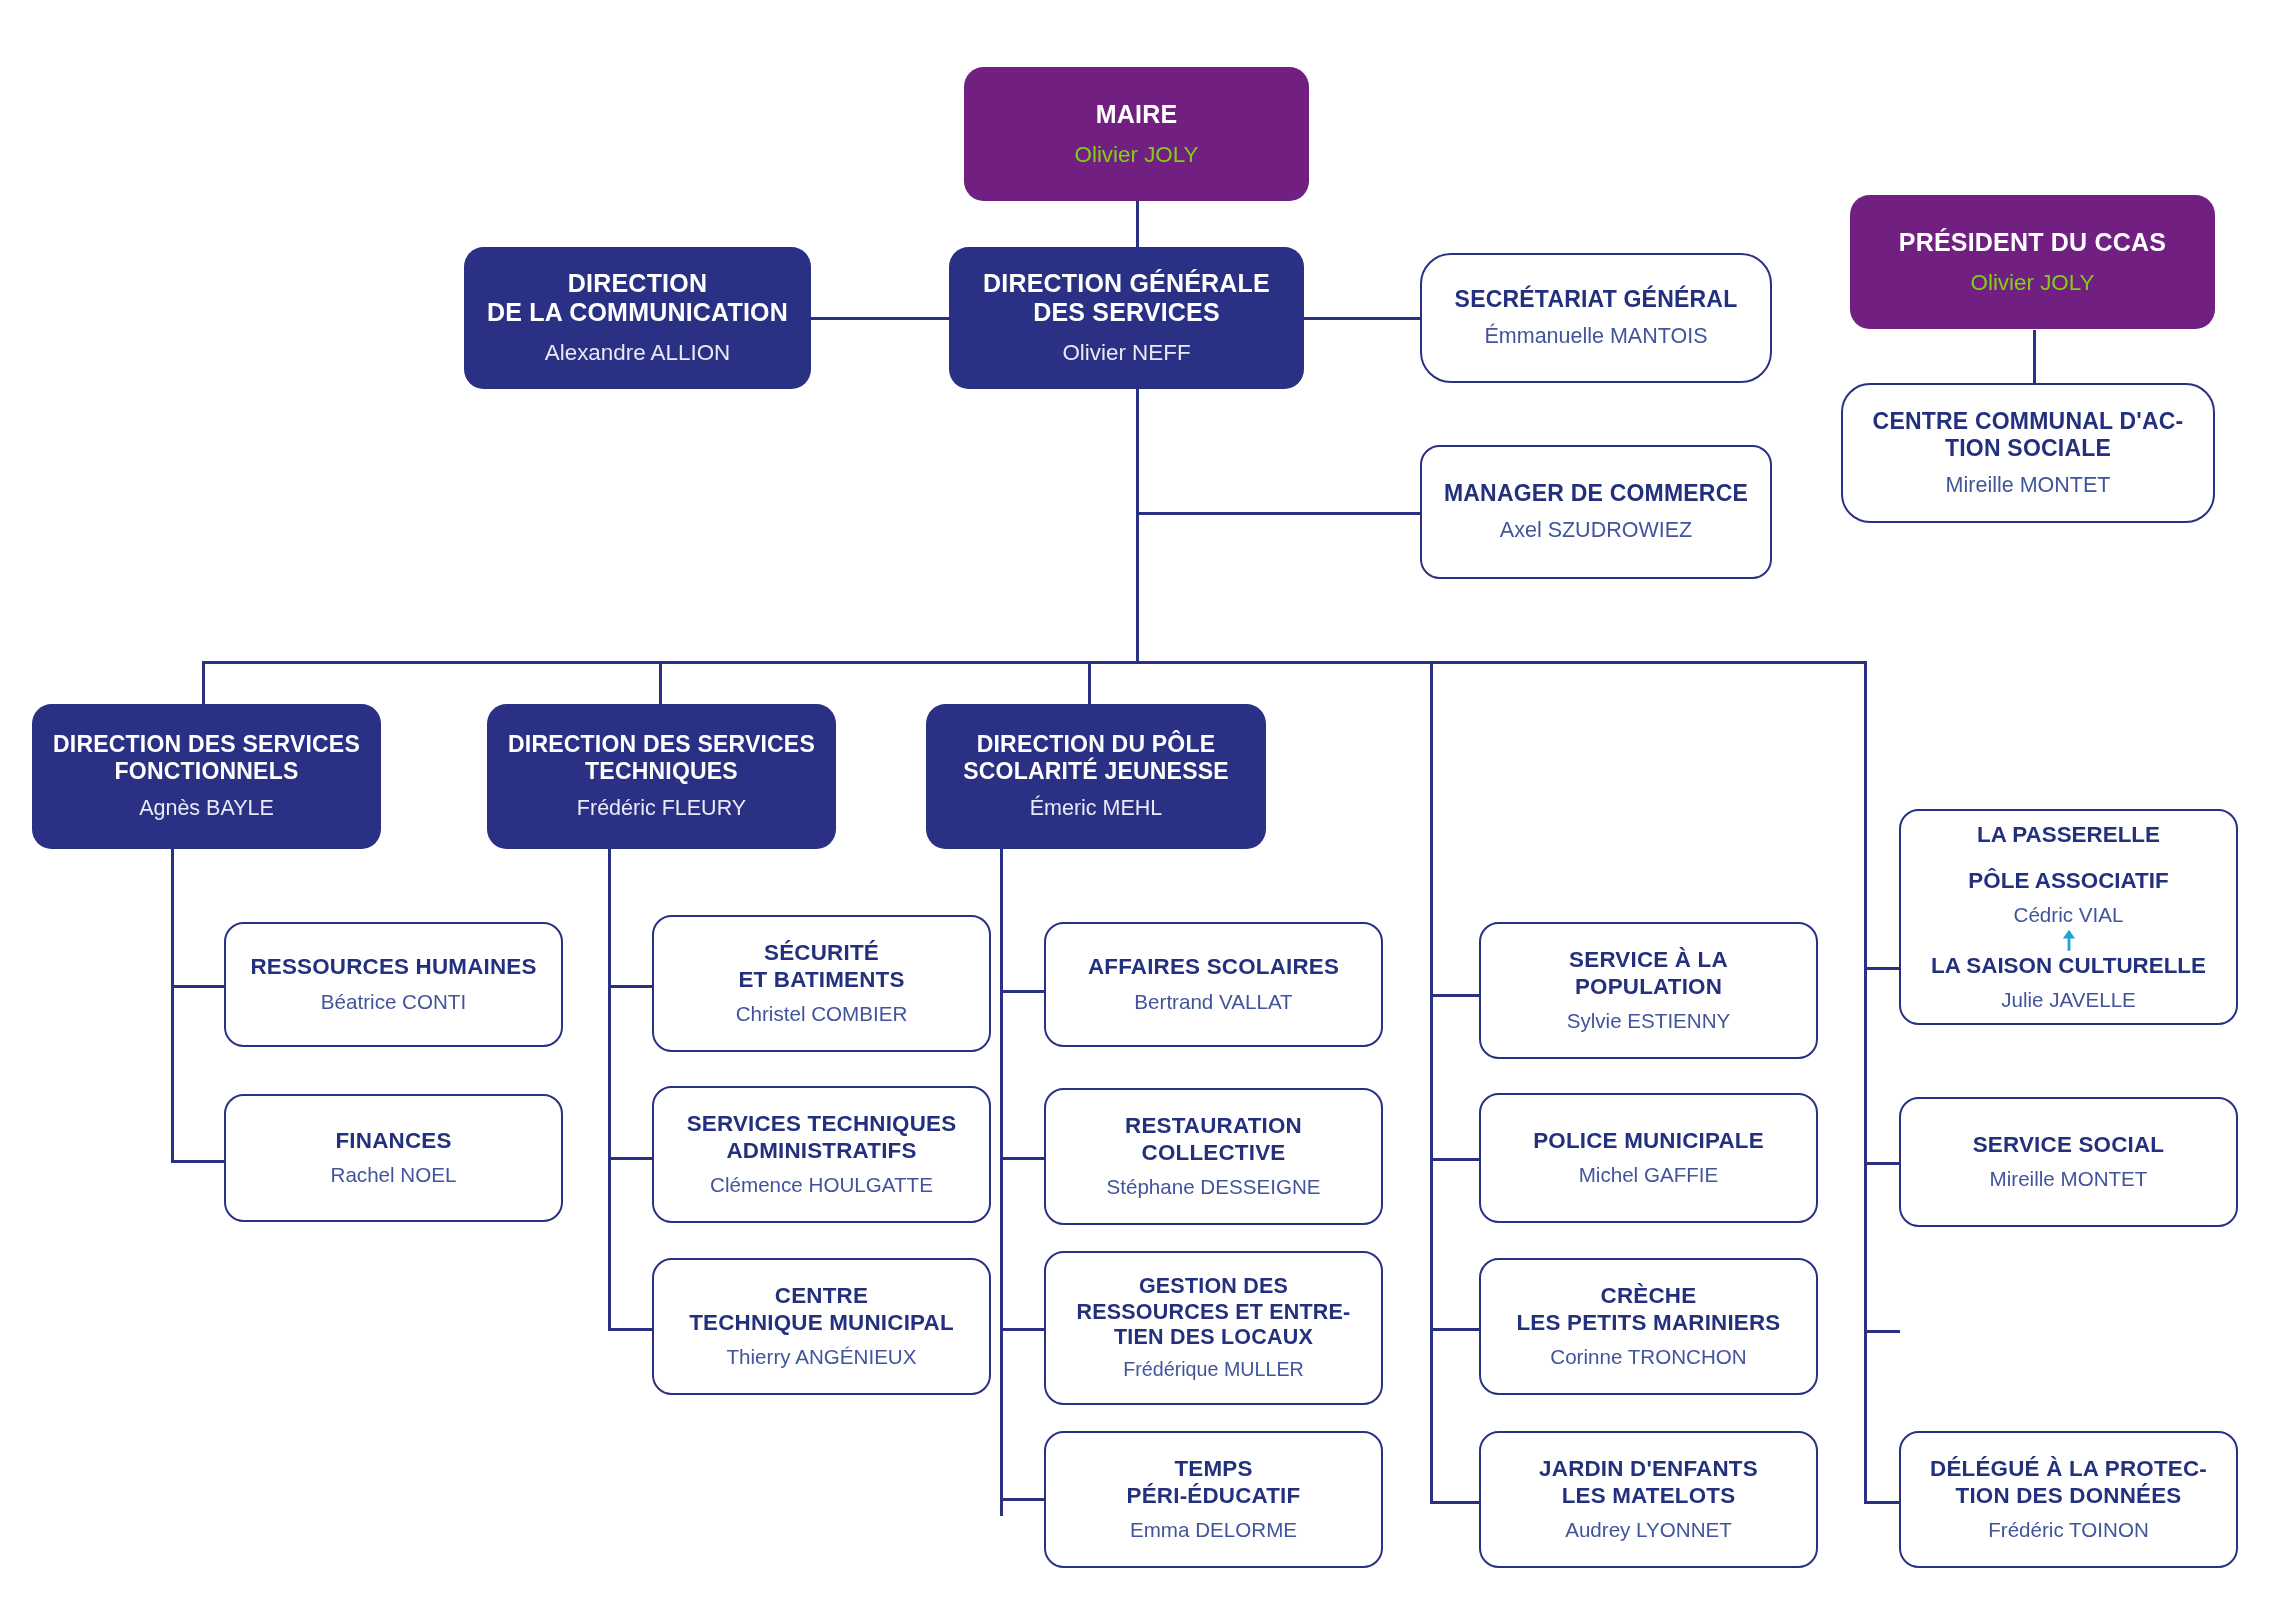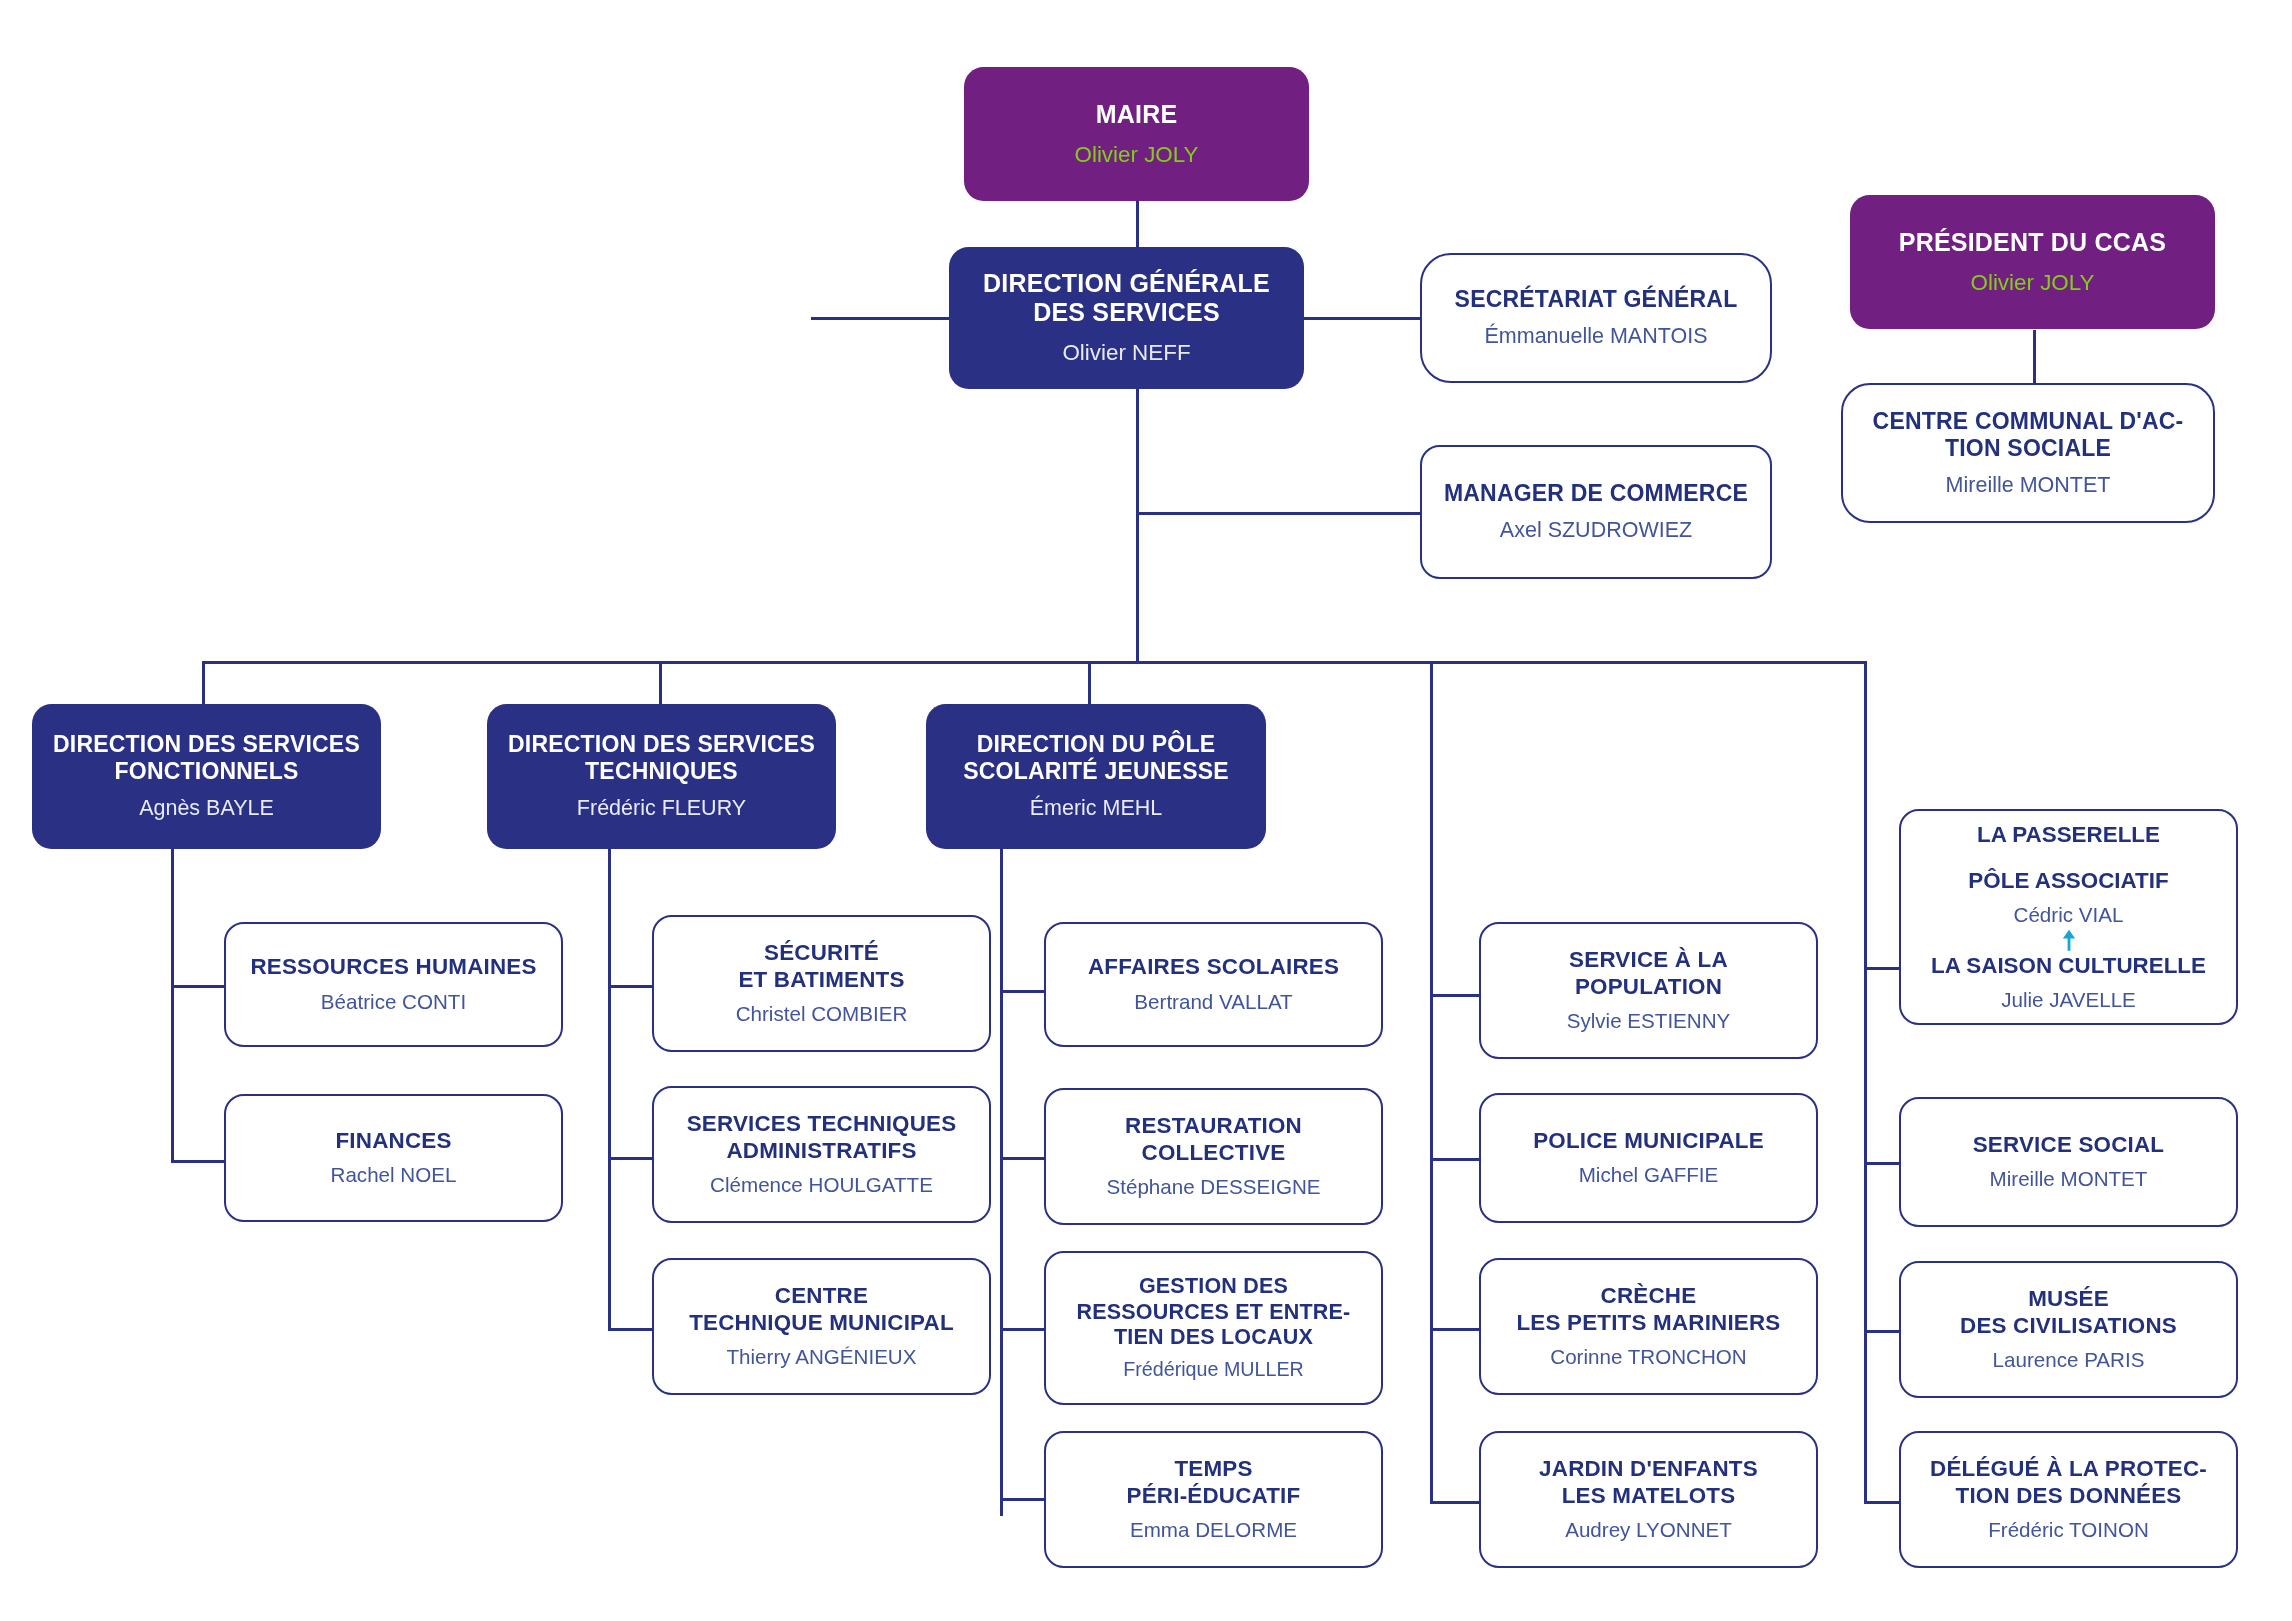--- a/index.html
+++ b/index.html
@@ -162,20 +162,27 @@
   </div>
 
   <div class="node outline t-26" style="left:1841px;top:383px;width:374px;height:140px;border-radius:29px;">
     <div class="ttl">
       <span>CENTRE COMMUNAL D'AC-</span><br>
       <span>TION SOCIALE</span>
     </div>
     <div class="per">Mireille MONTET</div>
   </div>
 
+  <div class="node fill-blue t-28" style="left:464px;top:247px;width:347px;height:142px;">
+    <div class="ttl">
+      <span>DIRECTION</span><br>
+      <span>DE LA COMMUNICATION</span>
+    </div>
+    <div class="per">Alexandre ALLION</div>
+  </div>
 
   <div class="node fill-blue t-28" style="left:949px;top:247px;width:355px;height:142px;">
     <div class="ttl">
       <span>DIRECTION GÉNÉRALE</span><br>
       <span>DES SERVICES</span>
     </div>
     <div class="per">Olivier NEFF</div>
   </div>
 
   <div class="node outline t-26" style="left:1420px;top:253px;width:352px;height:130px;border-radius:31px;">
@@ -317,27 +324,20 @@
     <div class="ttl">LA SAISON CULTURELLE</div>
     <div class="gapB"></div>
     <div class="per">Julie JAVELLE</div>
   </div>
 
   <div class="node outline t-25" style="left:1899px;top:1097px;width:339px;height:130px;">
     <div class="ttl">SERVICE SOCIAL</div>
     <div class="per">Mireille MONTET</div>
   </div>
 
-  <div class="node outline t-25" style="left:1899px;top:1261px;width:339px;height:137px;">
-    <div class="ttl">
-      <span>MUSÉE</span><br>
-      <span>DES CIVILISATIONS</span>
-    </div>
-    <div class="per">Laurence PARIS</div>
-  </div>
 
   <div class="node outline t-25" style="left:1899px;top:1431px;width:339px;height:137px;">
     <div class="ttl">
       <span>DÉLÉGUÉ À LA PROTEC-</span><br>
       <span>TION DES DONNÉES</span>
     </div>
     <div class="per">Frédéric TOINON</div>
   </div>
 
 </div>

